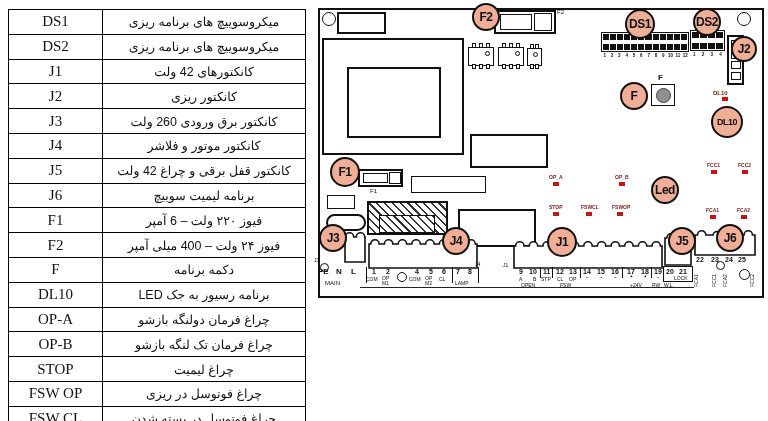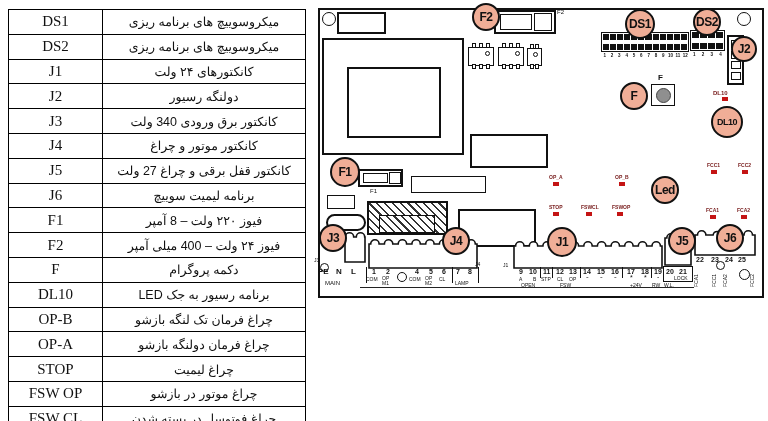--- a/index.html
+++ b/index.html
@@ -48,73 +48,73 @@
       <tr>
         <td class="code">DS1</td>
         <td class="desc">میکروسوییچ های برنامه ریزی</td>
       </tr>
       <tr>
         <td class="code">DS2</td>
         <td class="desc">میکروسوییچ های برنامه ریزی</td>
       </tr>
       <tr>
         <td class="code">J1</td>
-        <td class="desc">کانکتورهای ۲۴ ولت</td>
+        <td class="desc">کانکتورهای 42 ولت</td>
       </tr>
       <tr>
         <td class="code">J2</td>
-        <td class="desc">دولنگه رسیور</td>
+        <td class="desc">کانکتور ریزی</td>
       </tr>
       <tr>
         <td class="code">J3</td>
-        <td class="desc">کانکتور برق ورودی 340 ولت</td>
+        <td class="desc">کانکتور برق ورودی 260 ولت</td>
       </tr>
       <tr>
         <td class="code">J4</td>
-        <td class="desc">کانکتور موتور و چراغ</td>
+        <td class="desc">کانکتور موتور و فلاشر</td>
       </tr>
       <tr>
         <td class="code">J5</td>
-        <td class="desc">کانکتور قفل برقی و چراغ 27 ولت</td>
+        <td class="desc">کانکتور قفل برقی و چراغ 42 ولت</td>
       </tr>
       <tr>
         <td class="code">J6</td>
         <td class="desc">برنامه لیمیت سوییچ</td>
       </tr>
       <tr>
         <td class="code">F1</td>
-        <td class="desc">فیوز ۲۲۰ ولت – 8 آمپر</td>
+        <td class="desc">فیوز ۲۲۰ ولت – 6 آمپر</td>
       </tr>
       <tr>
         <td class="code">F2</td>
         <td class="desc">فیوز ۲۴ ولت – 400 میلی آمپر</td>
       </tr>
       <tr>
         <td class="code">F</td>
-        <td class="desc">دکمه پروگرام</td>
+        <td class="desc">دکمه برنامه</td>
       </tr>
       <tr>
         <td class="code">DL10</td>
         <td class="desc">برنامه رسیور به جک LED</td>
       </tr>
       <tr>
+        <td class="code">OP-A</td>
+        <td class="desc">چراغ فرمان دولنگه بازشو</td>
+      </tr>
+      <tr>
         <td class="code">OP-B</td>
         <td class="desc">چراغ فرمان تک لنگه بازشو</td>
       </tr>
       <tr>
-        <td class="code">OP-A</td>
-        <td class="desc">چراغ فرمان دولنگه بازشو</td>
-      </tr>
-      <tr>
         <td class="code">STOP</td>
         <td class="desc">چراغ لیمیت</td>
       </tr>
       <tr>
         <td class="code">FSW OP</td>
-        <td class="desc">چراغ موتور در بازشو</td>
+        <td class="desc">چراغ فوتوسل در ریزی</td>
       </tr>
       <tr>
         <td class="code">FSW CL</td>
         <td class="desc">چراغ فوتوسل در بسته شدن</td>
       </tr>
     </tbody>
 </table>
 
 <div id="board" class="abs" style="left:318px;top:8px;width:446px;height:290px;border:2px solid #111;background:#fff"></div>
 <div class="abs b15 circle" style="left:322px;top:12px;width:14px;height:14px"></div>

